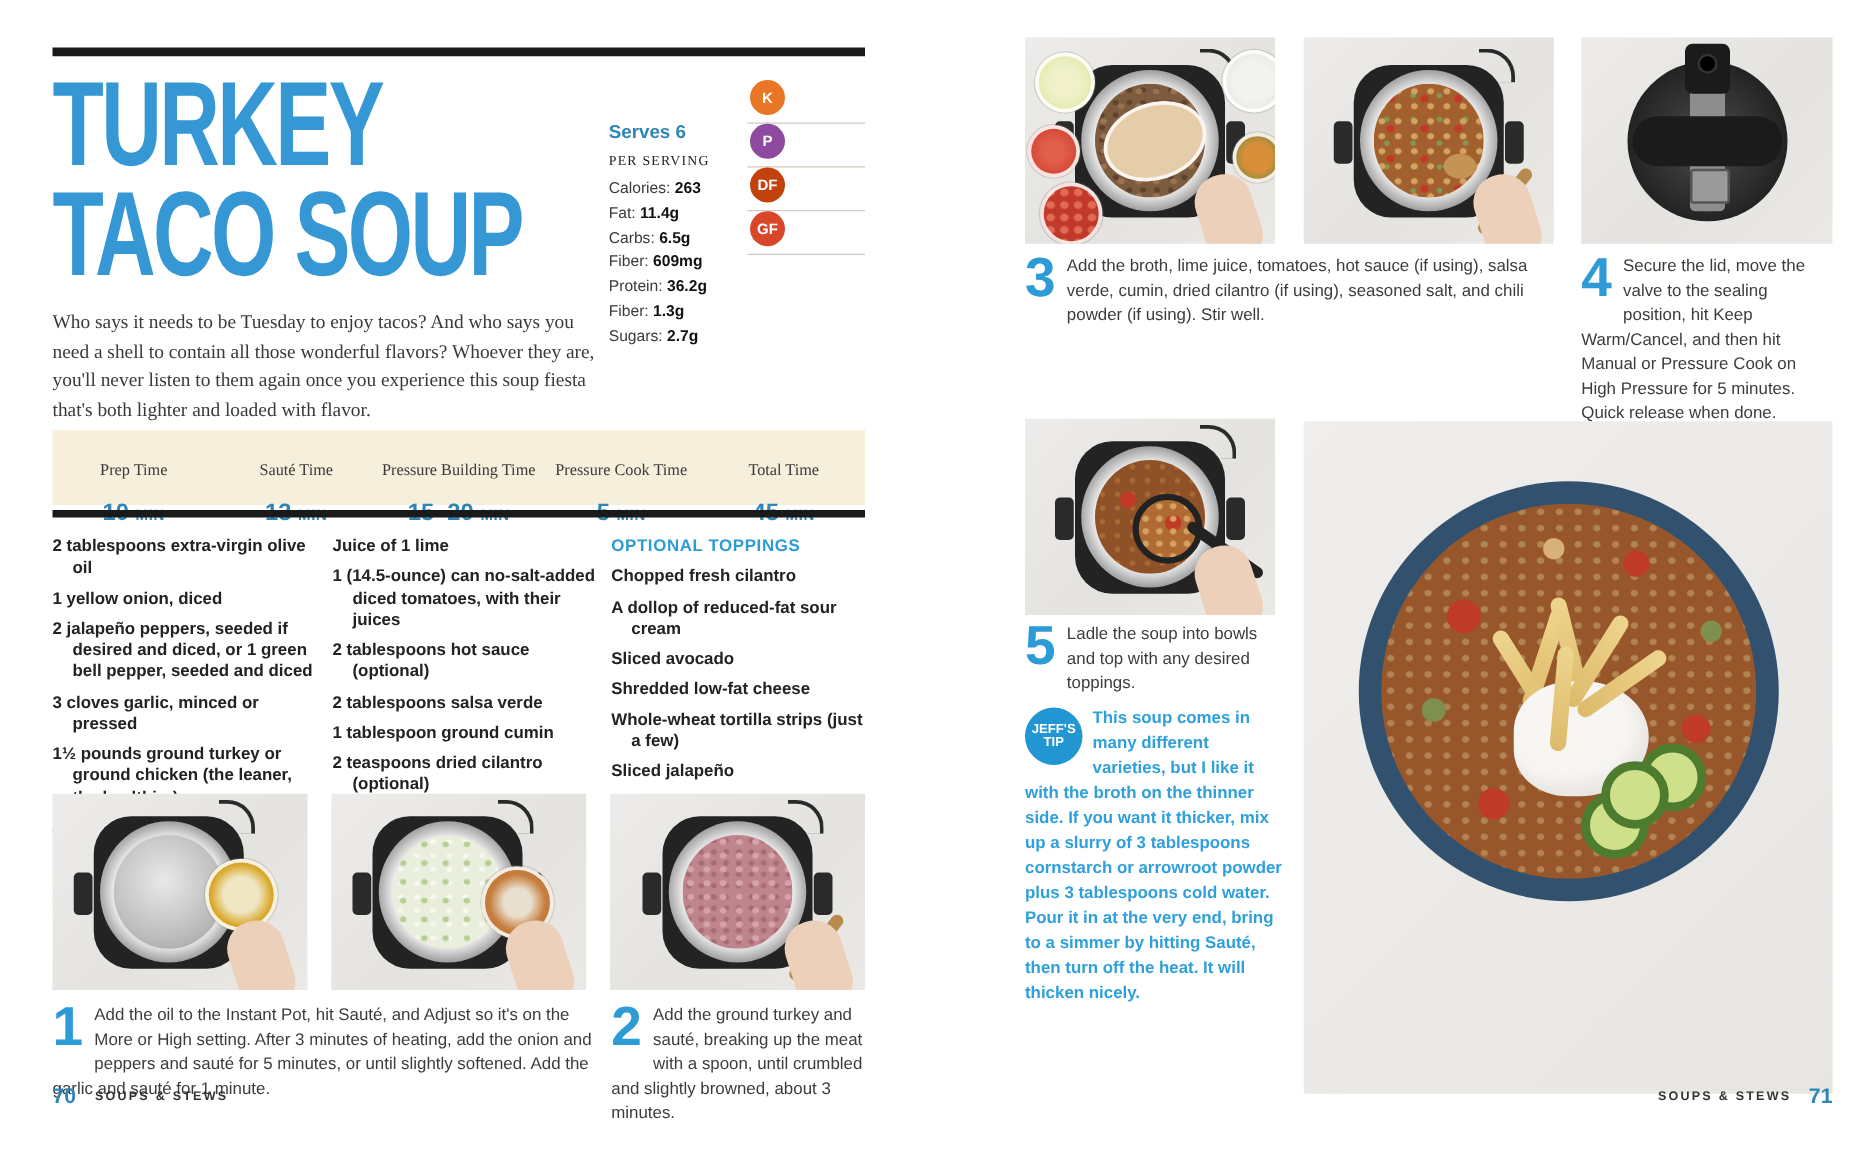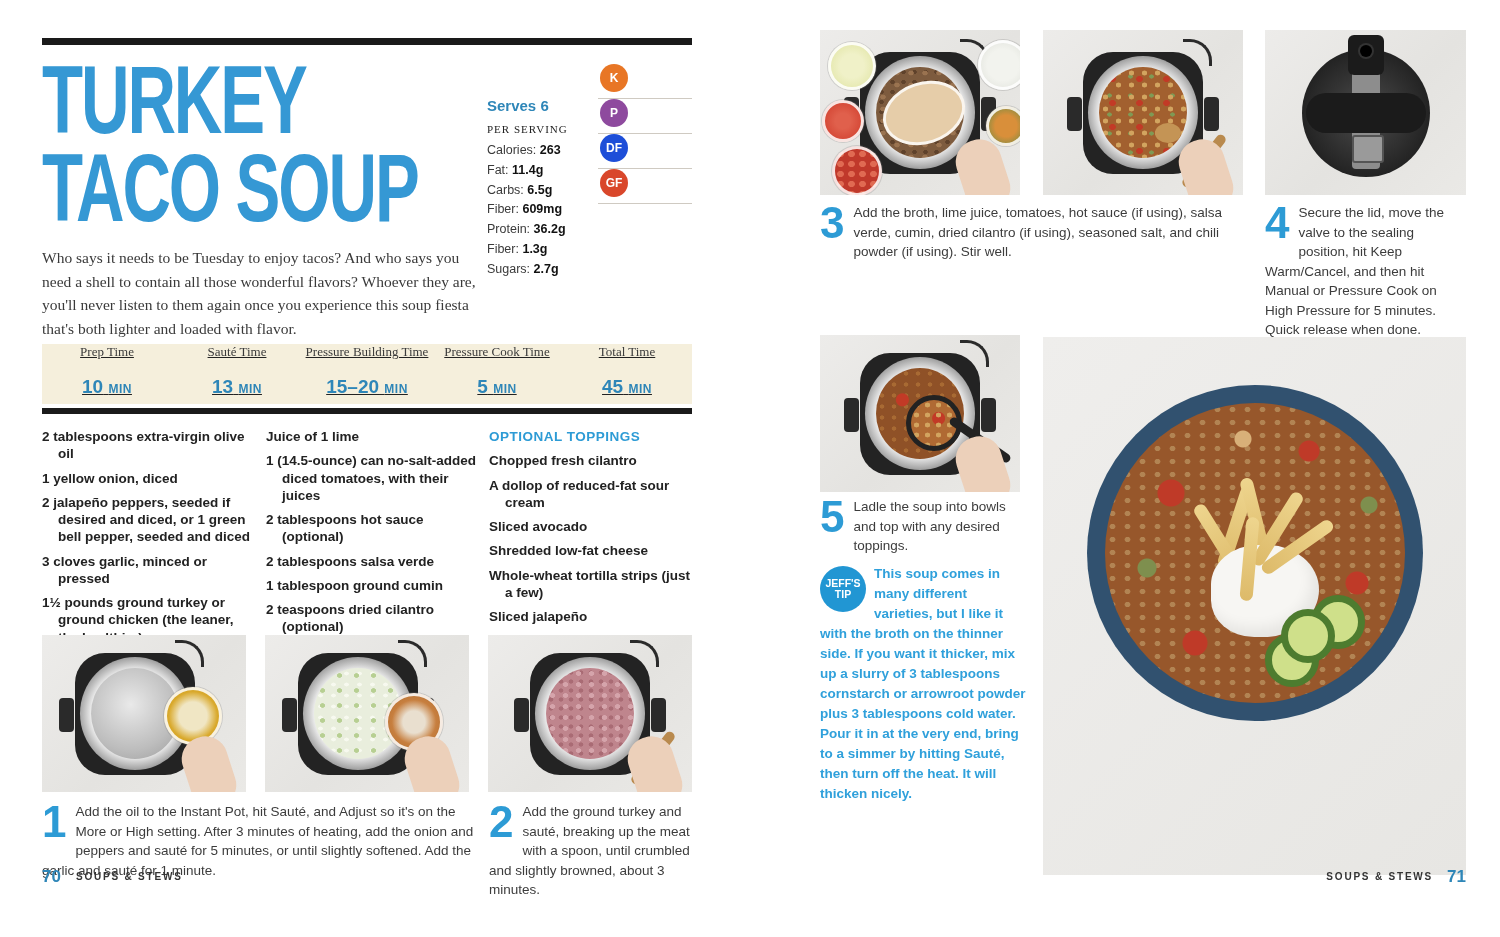--- a/index.html
+++ b/index.html
@@ -14,25 +14,25 @@
          line-height:.92;letter-spacing:-3px;transform:scaleX(.70);transform-origin:left top;white-space:nowrap;}
   .serves-block{position:absolute;left:445px;top:36px;width:112px;font-size:12.5px;line-height:1.58;margin-top:28px;}
   .serves{color:#2e86b8;font-weight:700;font-size:15px;margin-bottom:3px;}
   .per-serving{font-family:"Liberation Serif",serif;font-size:11px;letter-spacing:1px;color:#222;margin-bottom:3px;}
   .nut-row .nl{color:#3a3a3a;}
   .nut-row .nv{font-weight:700;color:#111;}
   .badges{position:absolute;left:556px;top:34px;width:94px;}
   .badge-row{height:34px;border-bottom:1px solid #cfcac2;position:relative;}
   .badge{position:absolute;left:2px;top:0;width:28px;height:28px;border-radius:50%;color:#fff;
          font-weight:700;font-size:12px;display:flex;align-items:center;justify-content:center;}
-  .badge-k{background:#e87625;} .badge-p{background:#8e4a9e;} .badge-df{background:#1d4ed8;} .badge-gf{background:#d9472b;}
+  .badge-k{background:#e87625;} .badge-p{background:#8e4a9e;} .badge-df{background:#c2410c;} .badge-gf{background:#d9472b;}
   .intro{position:absolute;left:0;top:216px;width:445px;font-family:"Liberation Serif",serif;
          font-size:15.5px;line-height:1.52;color:#3a3a3a;}
   .timebar{position:absolute;left:0;top:314px;width:650px;height:60px;background:#f5efdc;display:flex;}
-  .timecell{flex:1;text-align:center;padding-top:0;text-decoration:underline;}
+  .timecell{flex:1;text-align:center;padding-top:24px;}
   .timecell .tl{font-family:"Liberation Serif",serif;font-size:13px;color:#3a3a3a;}
   .timecell .tv{color:#2e86b8;font-weight:700;font-size:19px;margin-top:16px;}
   .timecell .tu{font-size:12px;letter-spacing:.5px;}
   .blackline{position:absolute;left:0;top:378px;width:650px;height:6px;background:#1a1a1a;}
   .ing-col{position:absolute;top:398px;font-size:13.5px;font-weight:700;line-height:1.28;color:#222;}
   .ing-col ul{list-style:none;margin:0;padding:0;}
   .ing-col li{padding-left:16px;text-indent:-16px;margin-bottom:7px;}
   .col1{left:0;width:212px;} .col2{left:224px;width:212px;} .col3{left:447px;width:203px;}
   .toppings-h{color:#2d9bd5;font-weight:700;font-size:13.5px;letter-spacing:.5px;margin-bottom:7px;}
   .step{font-size:13.5px;line-height:1.45;color:#3c3c3c;}

